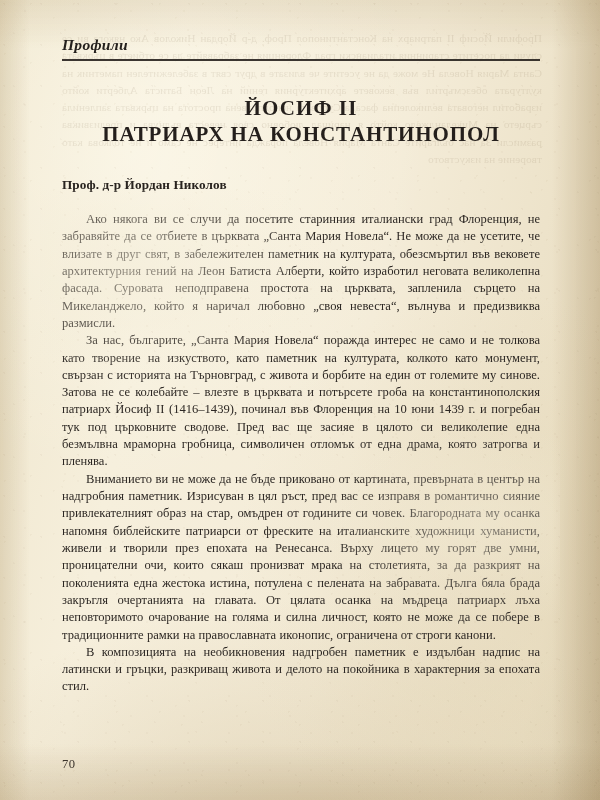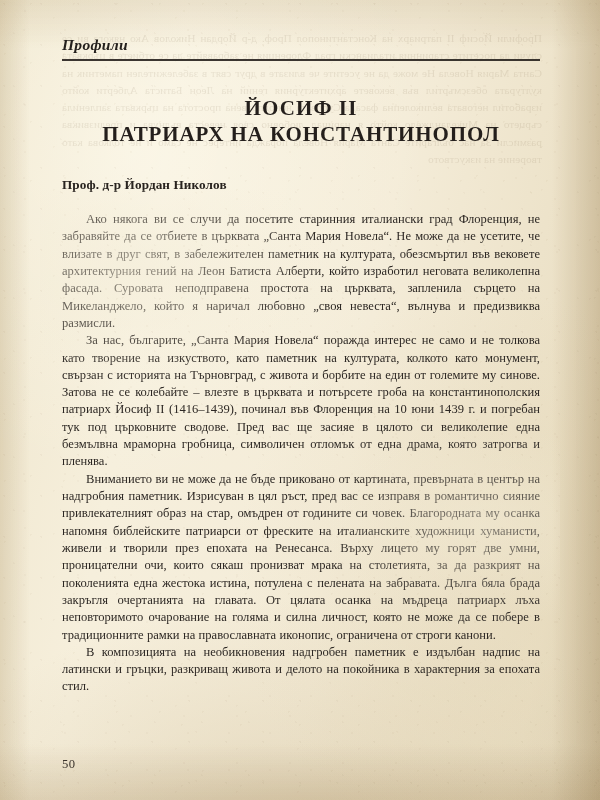--- a/index.html
+++ b/index.html
@@ -192,15 +192,15 @@
       <p>Вниманието ви не може да не бъде приковано от картината, превърната в център на надгробния паметник. Изрисуван в цял ръст, пред вас се изправя в романтично сияние привлекателният образ на стар, омъдрен от годините си човек. Благородната му осанка напомня библейските патриарси от фреските на италианските художници хуманисти, живели и творили през епохата на Ренесанса. Върху лицето му горят две умни, проницателни очи, които сякаш пронизват мрака на столетията, за да разкрият на поколенията една жестока истина, потулена с пелената на забравата. Дълга бяла брада закръгля очертанията на главата. От цялата осанка на мъдреца патриарх лъха неповторимото очарование на голяма и силна личност, която не може да се побере в традиционните рамки на православната иконопис, ограничена от строги канони.</p>
       <p>В композицията на необикновения надгробен паметник е издълбан надпис на латински и гръцки, разкриващ живота и делото на покойника в характерния за епохата стил.</p>
     </div>
 
   </div>
 
   <div class="ink-fade"></div>
   <div class="grain"></div>
   <div class="vignette"></div>
 
-  <div class="folio">50</div>
+  <div class="folio">70</div>
 
 </div>
 
 </body></html>

